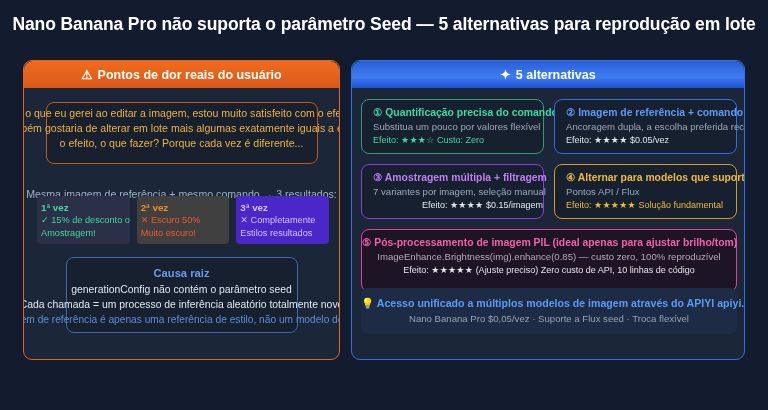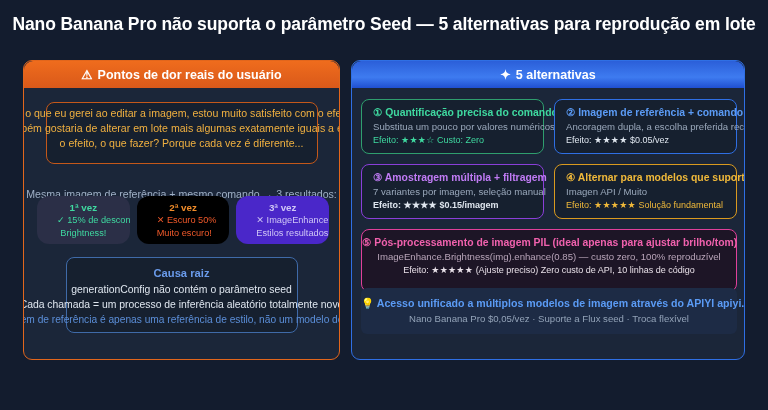--- a/index.html
+++ b/index.html
@@ -112,23 +112,22 @@
   .result-row {
     position: absolute;
     top: 108px; left: 13px;
     width: 292px;
     display: flex;
     gap: 7px;
   }
   .result-card {
     flex: 1 1 0;
     height: 48px;
-    border-radius: 12px;
-    padding: 5px 20px 0;
-    text-align: center;
+    border-radius: 4px;
+    padding: 5px 4px 0;
     overflow: hidden;
   }
   .result-card .rc-title {
     font-size: 9.8px;
     font-weight: bold;
     line-height: 13px;
     white-space: nowrap;
   }
   .result-card .rc-l1 {
     font-size: 9.2px;
@@ -136,21 +135,21 @@
     white-space: nowrap;
   }
   .result-card .rc-l2 {
     font-size: 9.2px;
     line-height: 12px;
     white-space: nowrap;
   }
   #rc-1 { background: #2b2f47; }
   #rc-1 .rc-title { color: #3fd9a0; }
   #rc-1 .rc-l1, #rc-1 .rc-l2 { color: #3fd9a0; }
-  #rc-2 { background: #000000; }
+  #rc-2 { background: #404040; }
   #rc-2 .rc-title { color: #f08c2a; }
   #rc-2 .rc-l1, #rc-2 .rc-l2 { color: #f0592a; }
   #rc-3 { background: #4a27c9; }
   #rc-3 .rc-title { color: #cfc6f6; }
   #rc-3 .rc-l1, #rc-3 .rc-l2 { color: #cfc6f6; }
 
   .cause-box {
     position: absolute;
     left: 42px; top: 169px; width: 232px; height: 76px;
     border: 1px solid #3f6aa8;
@@ -221,23 +220,23 @@
     white-space: nowrap;
     line-height: 13px;
   }
 
   #alt-1 { border-color: #2f9e6e; }
   #alt-1 .ac-title { color: #3fd9a0; }
   #alt-1 .ac-eff { color: #3fd9a0; }
   #alt-2 { border-color: #2f6fe4; }
   #alt-2 .ac-title { color: #5b9bf5; }
   #alt-2 .ac-eff { color: #dfe6ef; }
-  #alt-3 { border-color: #8a3fd9; }
+  #alt-3 { border-color: #8a3fd9; text-align: right; }
   #alt-3 .ac-title { color: #c07bf5; }
-  #alt-3 .ac-eff { color: #dfe6ef; font-weight: bold; }
+  #alt-3 .ac-eff { color: #dfe6ef; }
   #alt-4 { border-color: #d99a1f; }
   #alt-4 .ac-title { color: #f0b93a; }
   #alt-4 .ac-eff { color: #f0b93a; }
   #alt-5 { border-color: #e0409a; background: #1d1526; }
   #alt-5 .ac-title { color: #f061ad; }
   #alt-5 .ac-desc { color: #b9a5b9; }
   #alt-5 .ac-eff { color: #e8e0e8; }
 
   .promo {
     position: absolute;
@@ -284,30 +283,30 @@
         <div class="quote-text">Foi o que eu gerei ao editar a imagem, estou muito satisfeito com o efeito,
 também gostaria de alterar em lote mais algumas exatamente iguais a esse
 o efeito, o que fazer? Porque cada vez é diferente...</div>
 
         <div class="subcap">Mesma imagem de referência + mesmo comando → 3 resultados:</div>
 
         <div class="result-row">
           <div class="result-card" id="rc-1">
             <div class="rc-title">1ª vez</div>
             <div class="rc-l1">✓ 15% de desconto oculto</div>
-            <div class="rc-l2">Brightness!</div>
+            <div class="rc-l2">Amostragem!</div>
           </div>
           <div class="result-card" id="rc-2">
             <div class="rc-title">2ª vez</div>
             <div class="rc-l1">✕ Escuro 50%</div>
             <div class="rc-l2">Muito escuro!</div>
           </div>
           <div class="result-card" id="rc-3">
             <div class="rc-title">3ª vez</div>
-            <div class="rc-l1">✕ ImageEnhance</div>
+            <div class="rc-l1">✕ Completamente</div>
             <div class="rc-l2">Estilos resultados</div>
           </div>
         </div>
 
         <div class="cause-box"></div>
         <div class="cause-title">Causa raiz</div>
         <div class="cause-l1">generationConfig não contém o parâmetro seed</div>
         <div class="cause-l2">Cada chamada = um processo de inferência aleatório totalmente novo</div>
         <div class="cause-l3">A imagem de referência é apenas uma referência de estilo, não um modelo de cópia.</div>
 
@@ -322,21 +321,21 @@
         <span>5 alternativas</span>
       </header>
 
       <div class="panel-body">
 
         <div class="alt-grid">
 
           <div class="alt-row">
             <div class="alt-card" id="alt-1">
               <div class="ac-title">① Quantificação precisa do comando</div>
-              <div class="ac-desc">Substitua um pouco por valores numéricos</div>
+              <div class="ac-desc">Substitua um pouco por valores flexível</div>
               <div class="ac-eff">
                 <span>Efeito:</span>
                 <span class="stars">★★★☆</span>
                 <span>Custo: Zero</span>
               </div>
             </div>
 
             <div class="alt-card" id="alt-2">
               <div class="ac-title">② Imagem de referência + comando quantitativo</div>
               <div class="ac-desc">Ancoragem dupla, a escolha preferida recomendada</div>
@@ -354,21 +353,21 @@
               <div class="ac-desc">7 variantes por imagem, seleção manual</div>
               <div class="ac-eff">
                 <span>Efeito:</span>
                 <span class="stars">★★★★</span>
                 <span>$0.15/imagem</span>
               </div>
             </div>
 
             <div class="alt-card" id="alt-4">
               <div class="ac-title">④ Alternar para modelos que suportam Seed</div>
-              <div class="ac-desc">Imagen API / Muito</div>
+              <div class="ac-desc">Pontos API / Flux</div>
               <div class="ac-eff">
                 <span>Efeito:</span>
                 <span class="stars">★★★★★</span>
                 <span>Solução fundamental</span>
               </div>
             </div>
           </div>
 
           <div class="alt-row">
             <div class="alt-card wide" id="alt-5">

